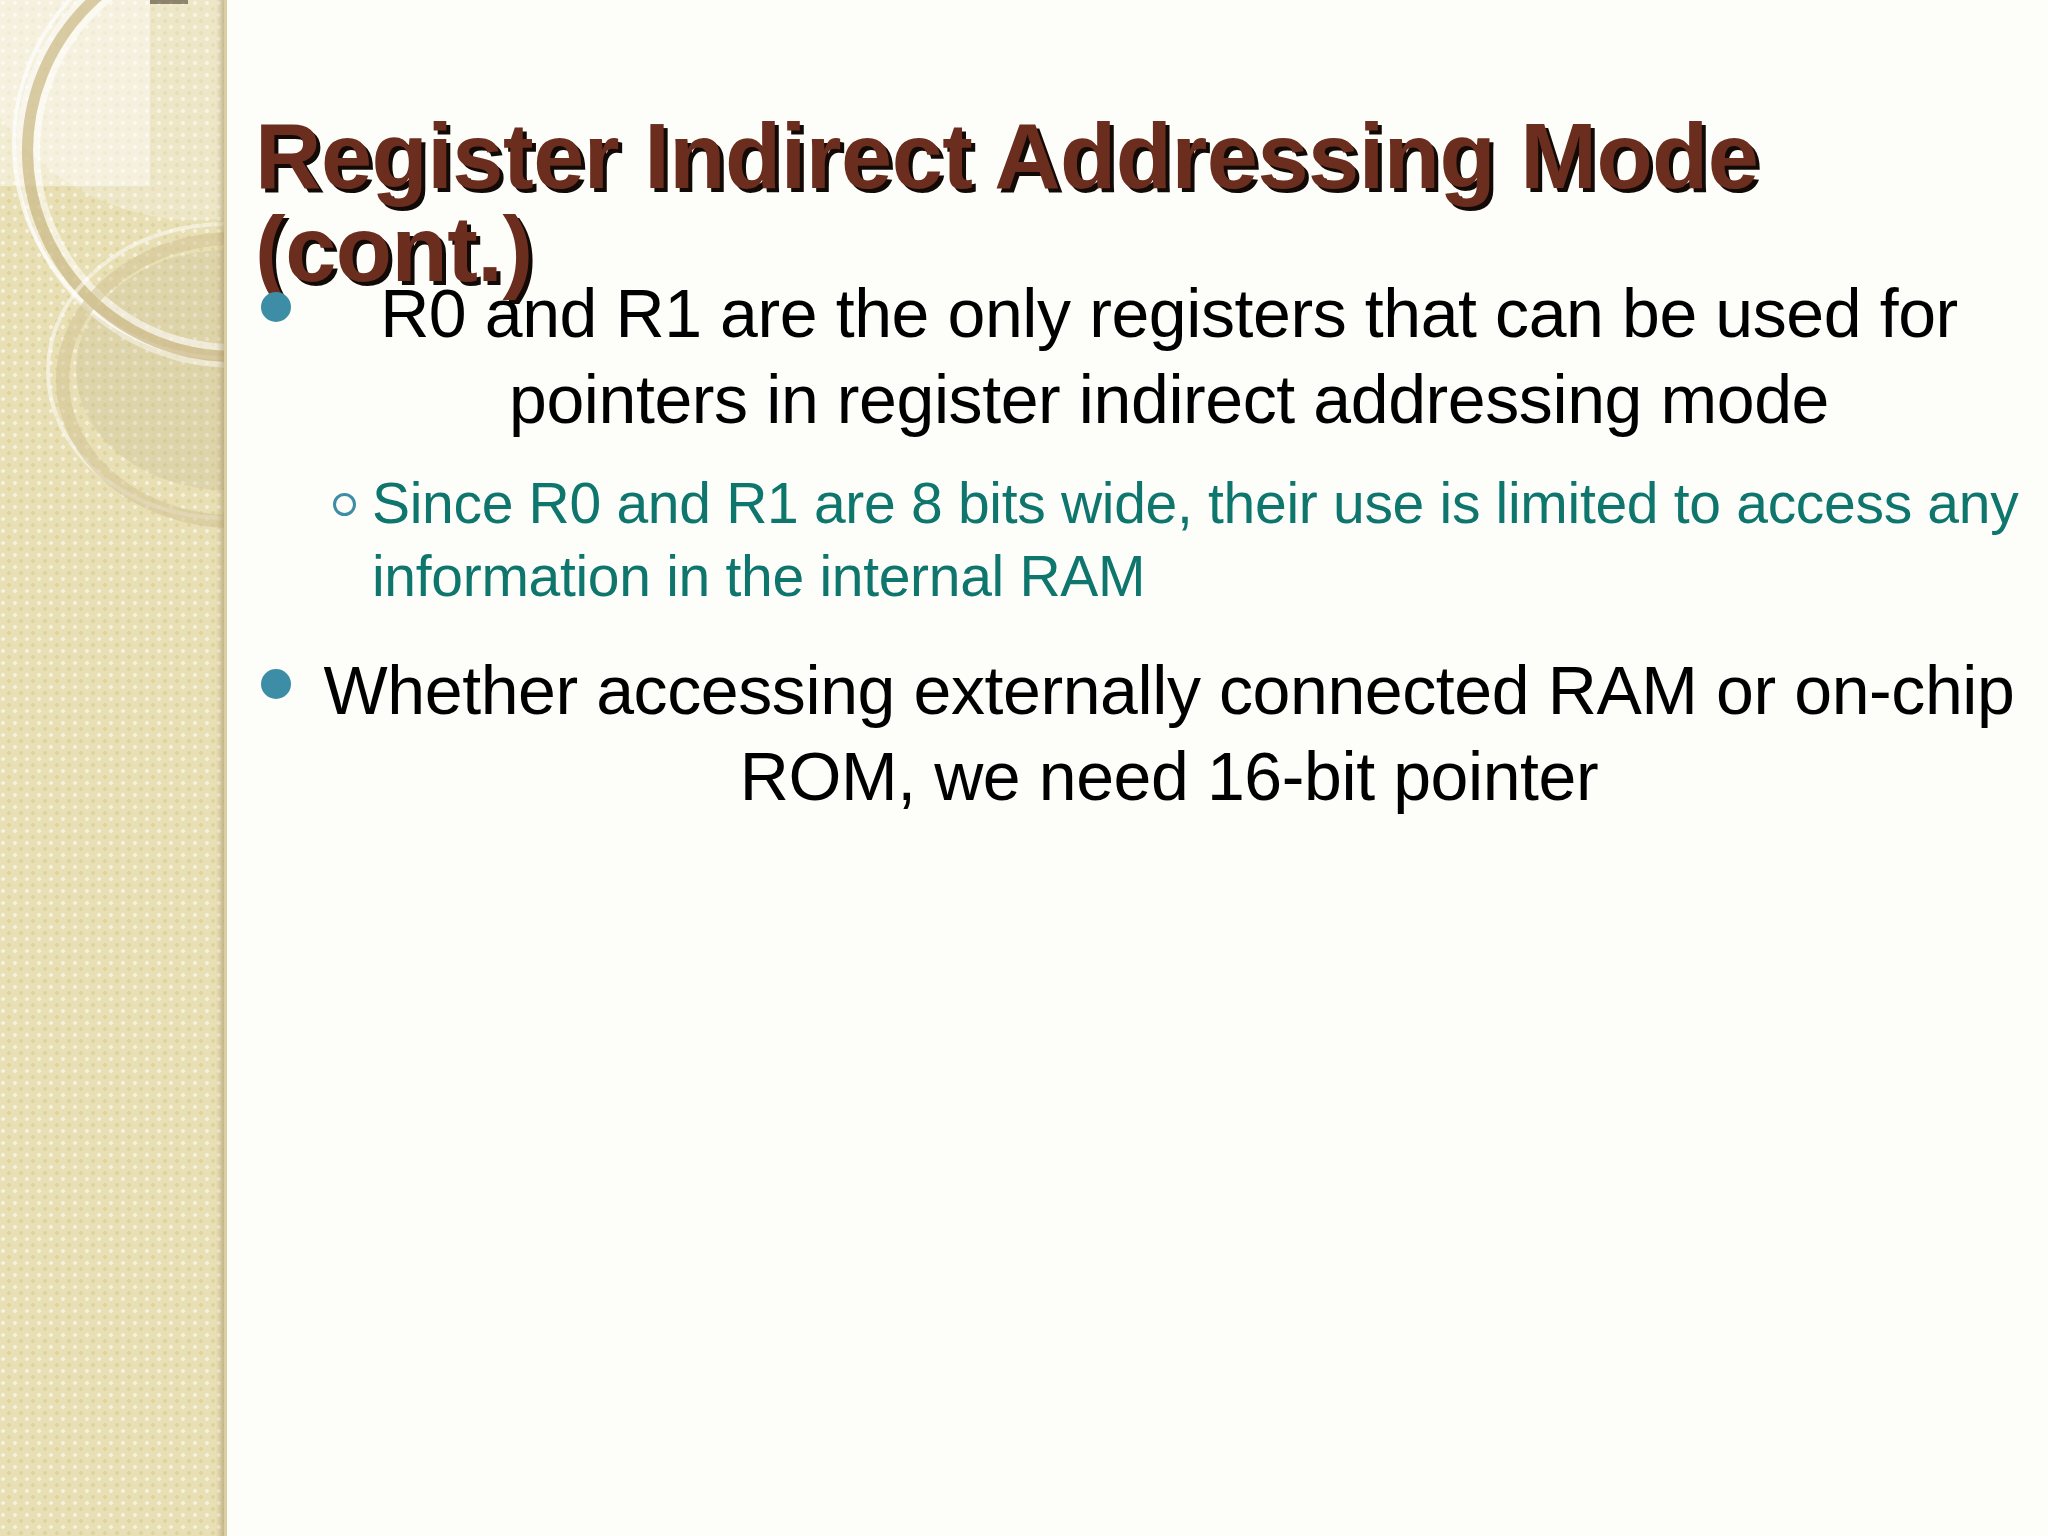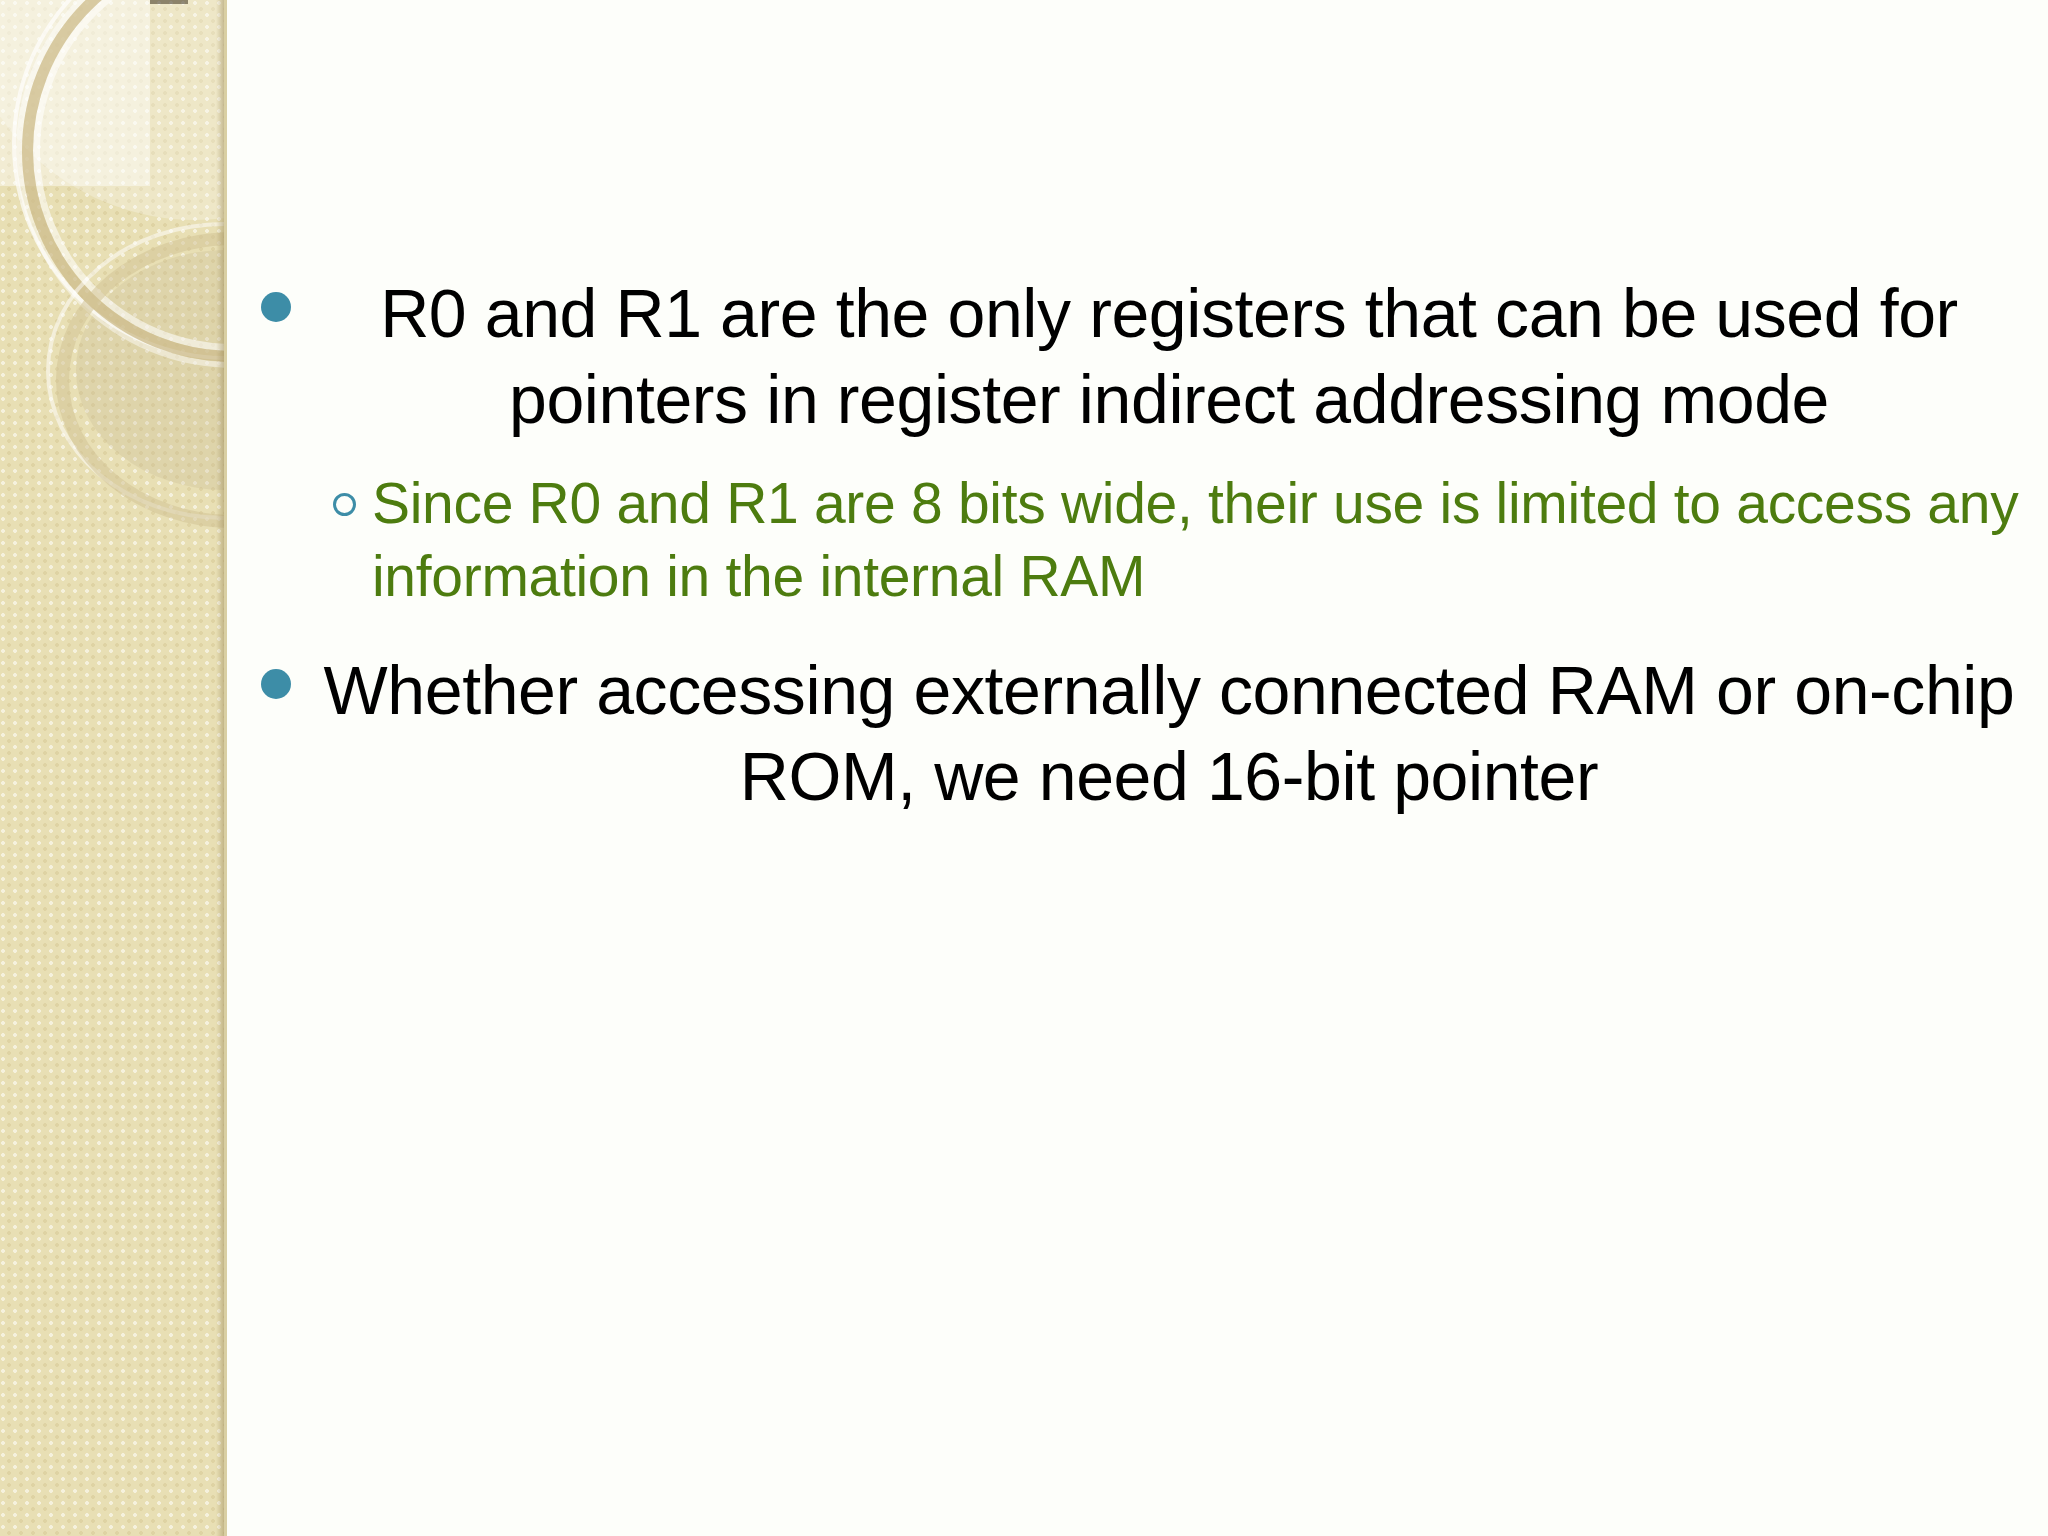--- a/index.html
+++ b/index.html
@@ -208,21 +208,21 @@
     border: 3px solid #3d8da7;
     background: transparent;
     margin: 26px 16px 0 0;
   }
   .lvl2 .txt {
     font-family: "Liberation Sans", sans-serif;
     font-size: 57px;
     font-weight: 300;
     line-height: 1.28;
     letter-spacing: -0.3px;
-    color: #4d7c0f;
+    color: #0f766e;
   }
 
   .spacer-sm { height: 18px; }
   .spacer-md { height: 30px; }
 </style>
 </head>
 <body>
 
 <div id="slide">
 
@@ -235,20 +235,21 @@
     <div id="arc-big"></div>
     <div id="arc-small-outline"></div>
     <div id="arc-small"></div>
     <div id="sidebar-nub"></div>
     <div id="sidebar-edge"></div>
   </div>
   <div id="sidebar-edge-line"></div>
 
   <div id="content">
 
+    <h1 id="title">Register Indirect Addressing Mode (cont.)</h1>
 
     <div id="body-list">
 
       <div class="lvl1">
         <span class="bullet-dot"></span>
         <span class="txt">R0 and R1 are the only registers that can be used for pointers in register indirect addressing mode</span>
       </div>
 
       <div class="spacer-sm"></div>
 

